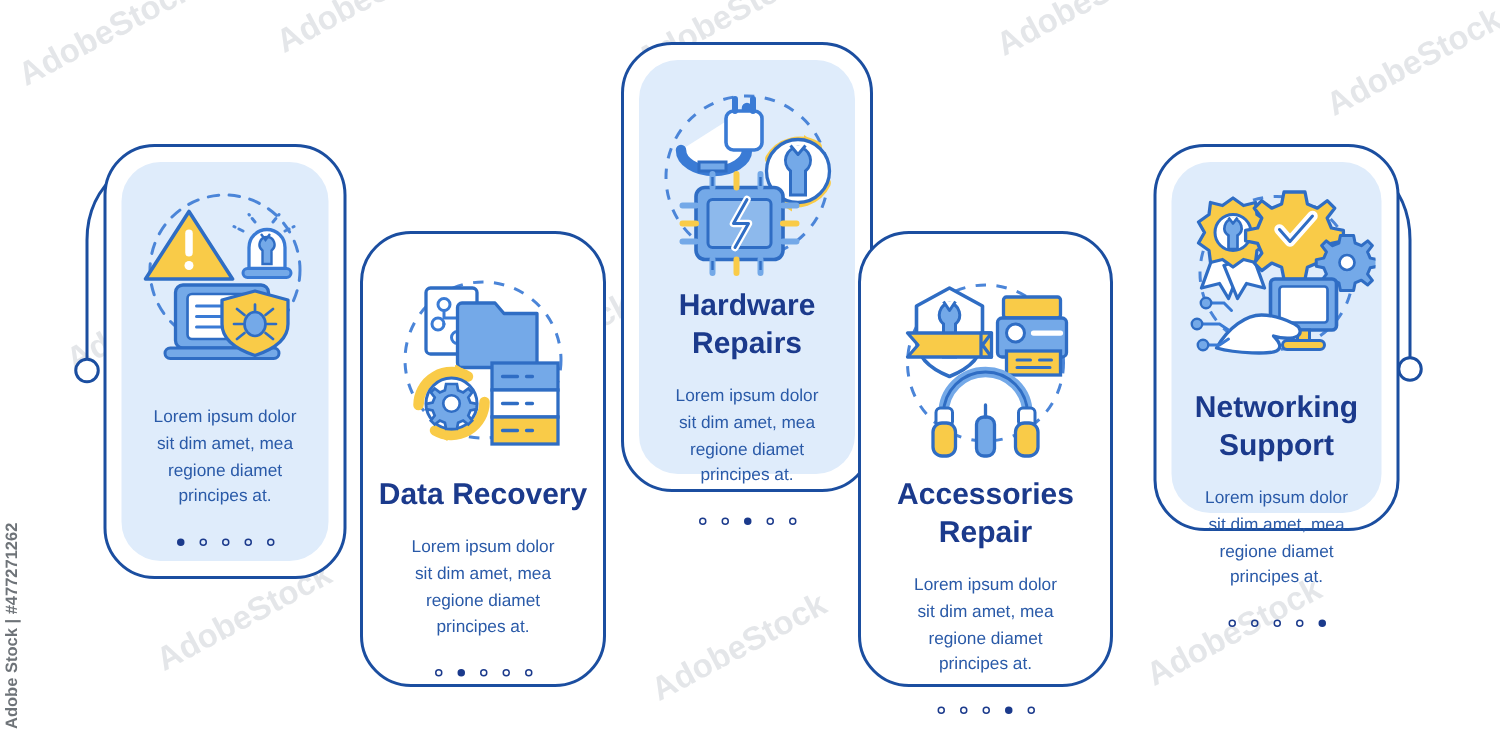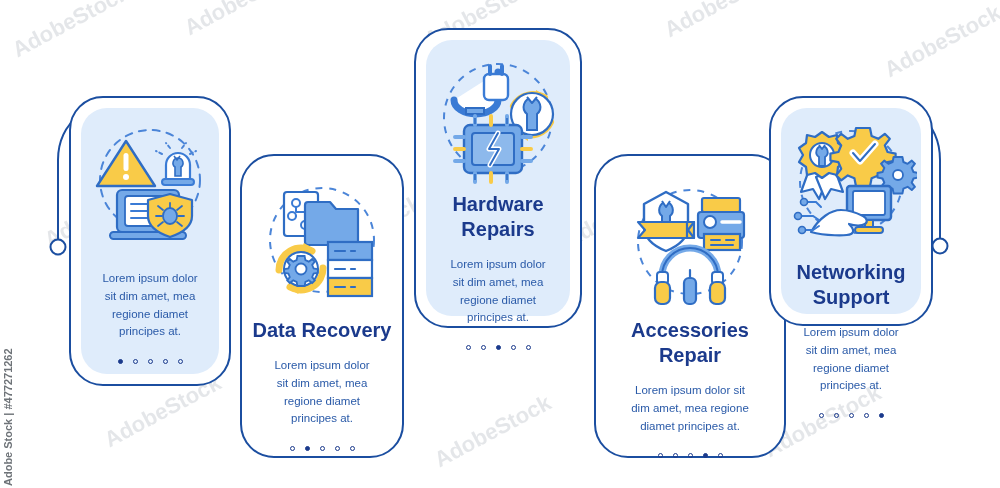--- a/index.html
+++ b/index.html
@@ -298,21 +298,21 @@
       <div class="dots">
         <span class="dot"></span>
         <span class="dot"></span>
         <span class="dot active"></span>
         <span class="dot"></span>
         <span class="dot"></span>
       </div>
     </div>
   </div>
 
-  <div class="card" style="left:594px; top:154px; width:192px; height:304px;">
+  <div class="card" style="left:572px; top:154px; width:170px; height:304px;">
     <div class="inner"></div>
     <div class="card-content">
       <div class="icon-wrap">
         <svg viewBox="0 0 132 132">
           <circle cx="66" cy="64" r="52" fill="none" stroke="#4b85d8" stroke-width="2" stroke-dasharray="7 7"></circle>
 
           <path d="M42 14 l22 12 v22 c0 14 -12 21 -22 25 c-10 -4 -22 -11 -22 -25 v-22 z" fill="#ffffff" stroke="#2f6dc4" stroke-width="2.4" stroke-linejoin="round"></path>
           <path d="M42 24 a8 8 0 0 0 -4 14 v22 h8 v-22 a8 8 0 0 0 -4 -14 z" fill="#74a9e8" stroke="#2f6dc4" stroke-width="2"></path>
           <path d="M38 23 l4 6 l4 -6" fill="#ffffff" stroke="#2f6dc4" stroke-width="2" stroke-linejoin="round"></path>
           <path d="M14 44 h56 v16 h-56 l7 -8 z" fill="#f9cb48" stroke="#2f6dc4" stroke-width="2.2" stroke-linejoin="round"></path>
@@ -340,21 +340,21 @@
       <div class="dots">
         <span class="dot"></span>
         <span class="dot"></span>
         <span class="dot"></span>
         <span class="dot active"></span>
         <span class="dot"></span>
       </div>
     </div>
   </div>
 
-  <div class="card shade" style="left:769px; top:96px; width:164px; height:230px;">
+  <div class="card shade" style="left:769px; top:96px; width:164px; height:258px;">
     <div class="inner"></div>
     <div class="card-content">
       <div class="icon-wrap">
         <svg viewBox="0 0 132 132">
           <circle cx="66" cy="62" r="51" fill="none" stroke="#4b85d8" stroke-width="2" stroke-dasharray="7 7"></circle>
 
           <path d="M24 50 l-8 22 l12 -3 l6 10 l9 -22 z" fill="#ffffff" stroke="#2f6dc4" stroke-width="2.2" stroke-linejoin="round"></path>
           <path d="M50 50 l8 22 l-12 -3 l-6 10 l-9 -22 z" fill="#ffffff" stroke="#2f6dc4" stroke-width="2.2" stroke-linejoin="round"></path>
           <path d="M37 12 l7 5 l8 -2 l1 8 l7 5 l-4 7 l4 7 l-7 5 l-1 8 l-8 -2 l-7 5 l-7 -5 l-8 2 l-1 -8 l-7 -5 l4 -7 l-4 -7 l7 -5 l1 -8 l8 2 z" fill="#f9cb48" stroke="#2f6dc4" stroke-width="2.2" stroke-linejoin="round"></path>
           <circle cx="37" cy="35" r="12" fill="#ffffff" stroke="#2f6dc4" stroke-width="2"></circle>

